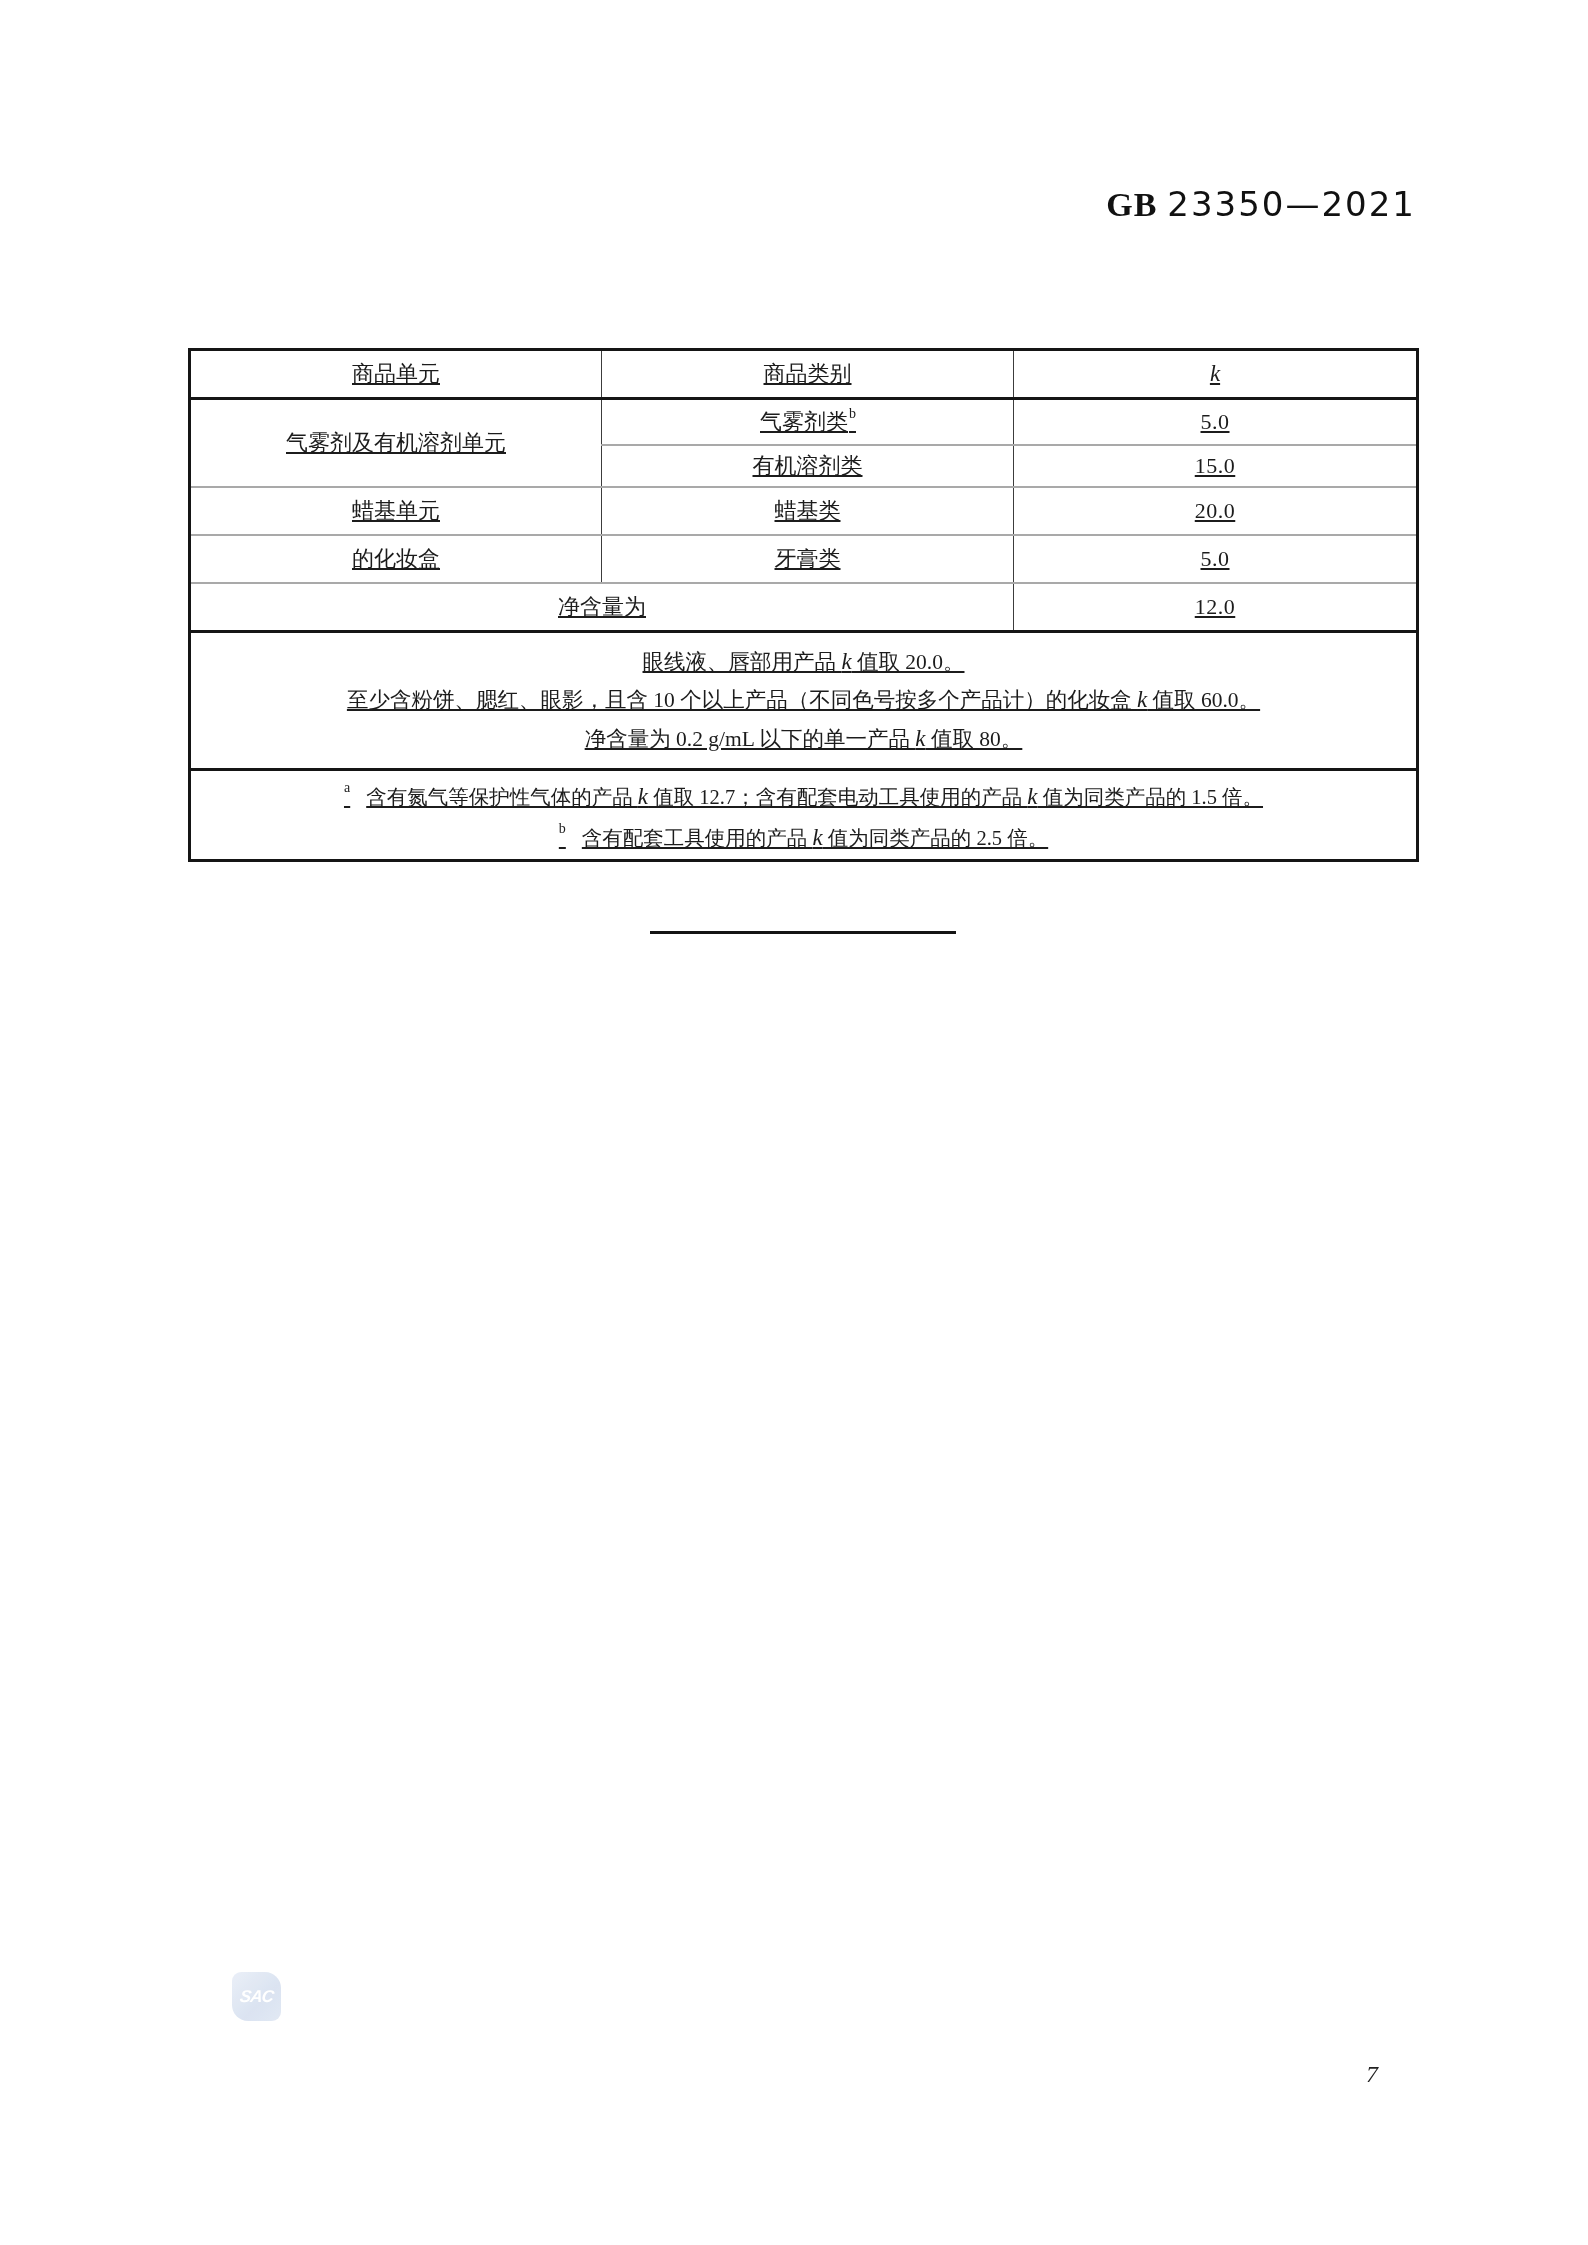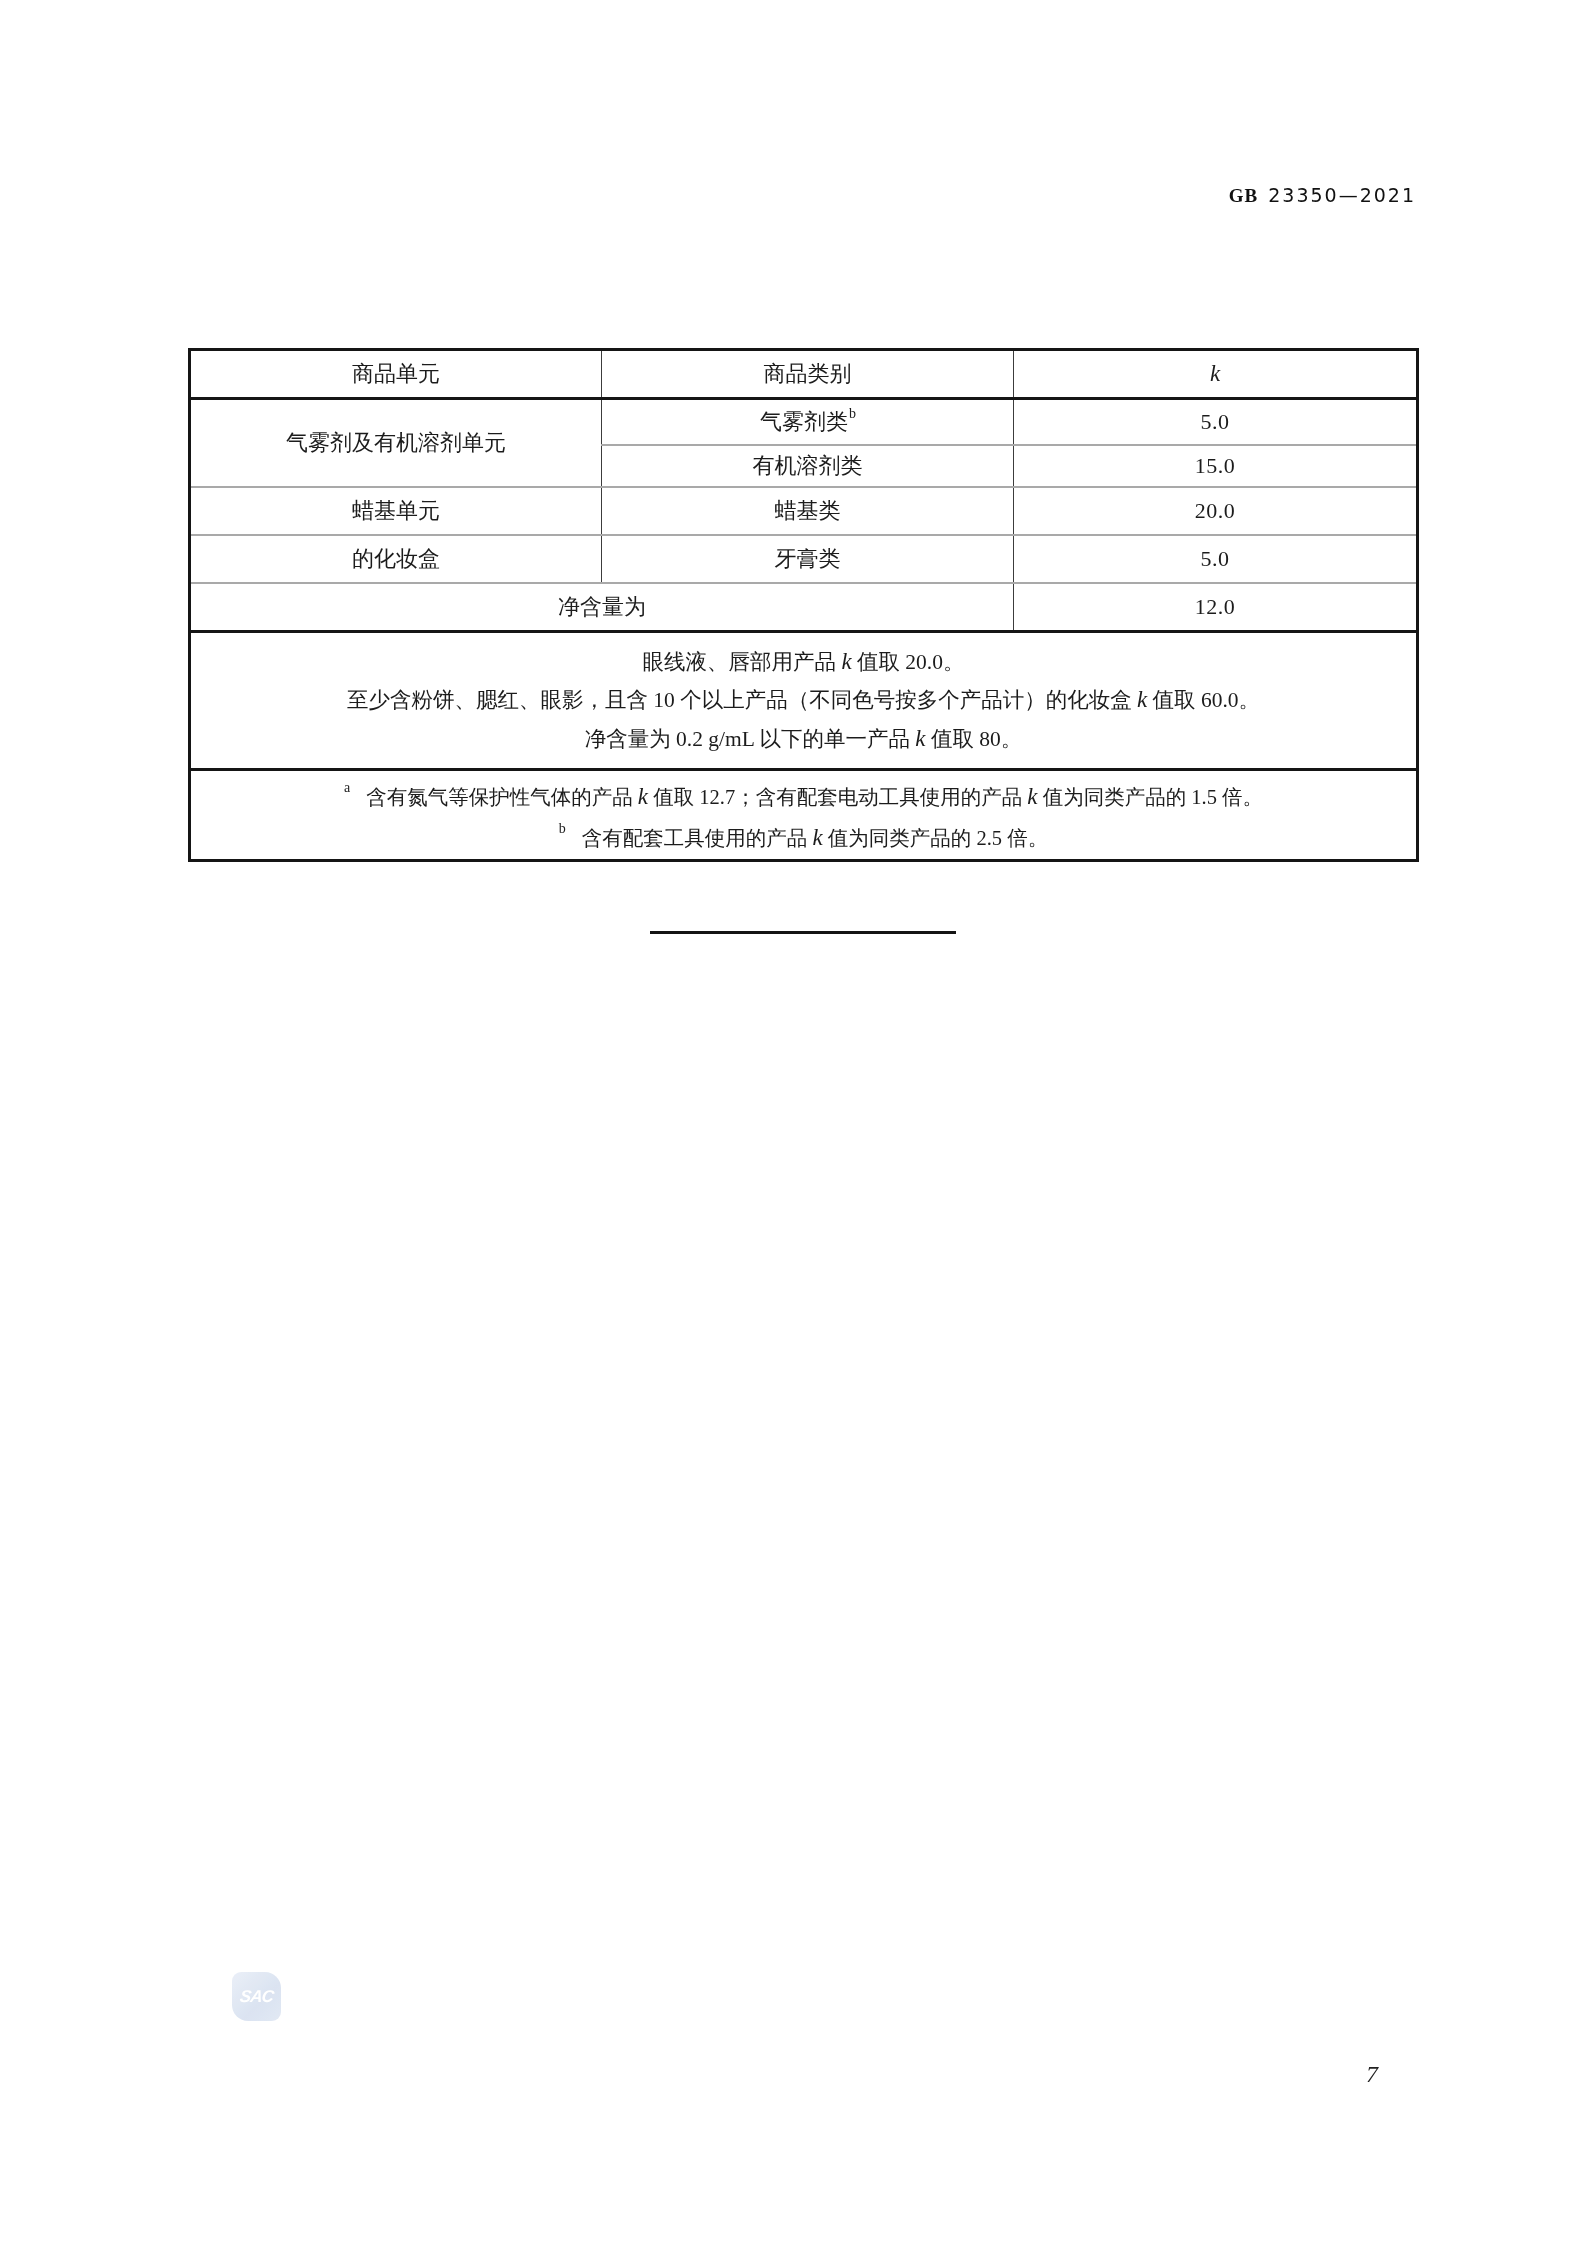--- a/index.html
+++ b/index.html
@@ -10,21 +10,21 @@
     background: #ffffff;
     font-family: "Liberation Serif", "DejaVu Serif", serif;
     color: #1c1c1c;
     overflow: hidden;
   }
 
   
   .doc-header {
     position: absolute;
     top: 184px; right: 172px;
-    font-size: 19px;
+    font-size: 34px;
     letter-spacing: 1px;
     white-space: nowrap;
     color: #111;
   }
   .doc-header .gb {
     font-weight: bold;
     font-family: "Liberation Serif", serif;
     margin-right: 10px;
   }
   .doc-header .num {
@@ -56,20 +56,21 @@
     table-layout: fixed;
     border: 3px solid #151515;
     font-size: 22px;
   }
   table.main-table th, table.main-table td {
     padding: 0;
     text-align: center;
     vertical-align: middle;
     font-weight: normal;
     overflow: hidden;
+    text-decoration: underline;
   }
   thead th { border-bottom: 3px solid #151515; }
   tbody tr.data-row td { border-top: 2px solid #a9a9a9; }
   tbody tr.first-data td { border-top: none; }
   .bl { border-left: 1px solid #3c3c3c; }
   tr.section-sep td { border-top: 3px solid #151515 !important; }
 
   .k-italic {
     font-family: "Liberation Serif", serif;
     font-style: italic;

